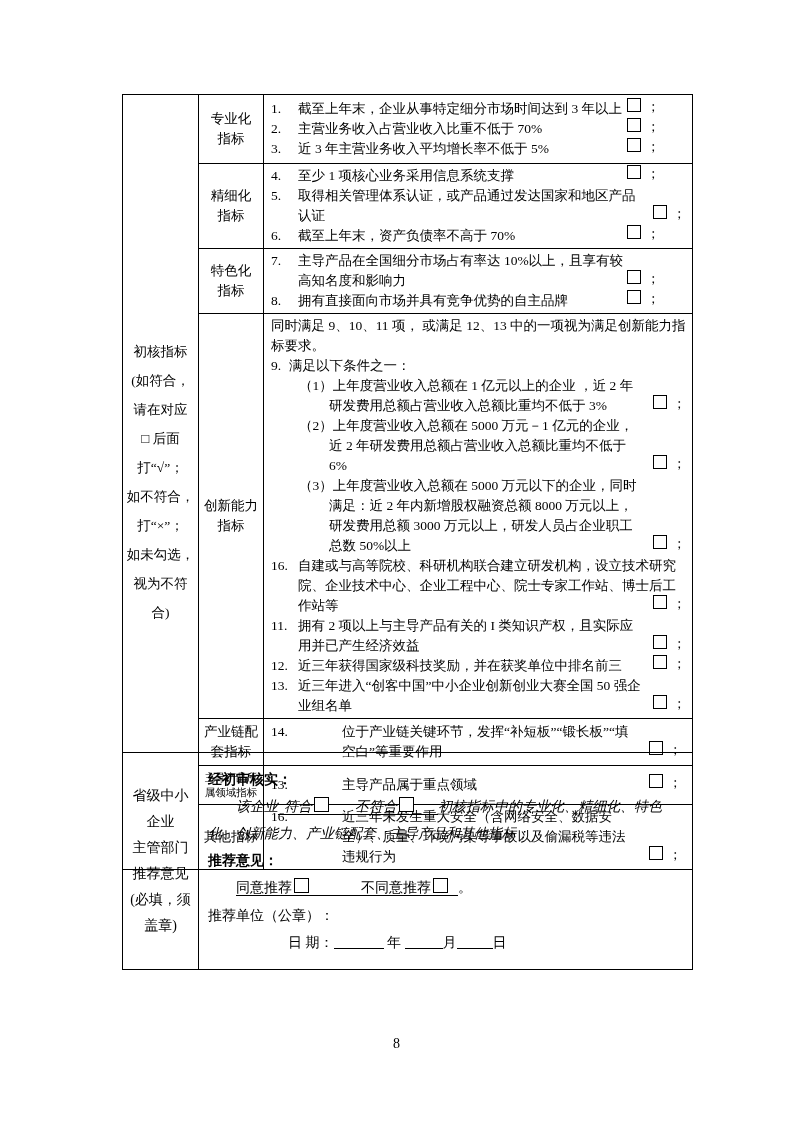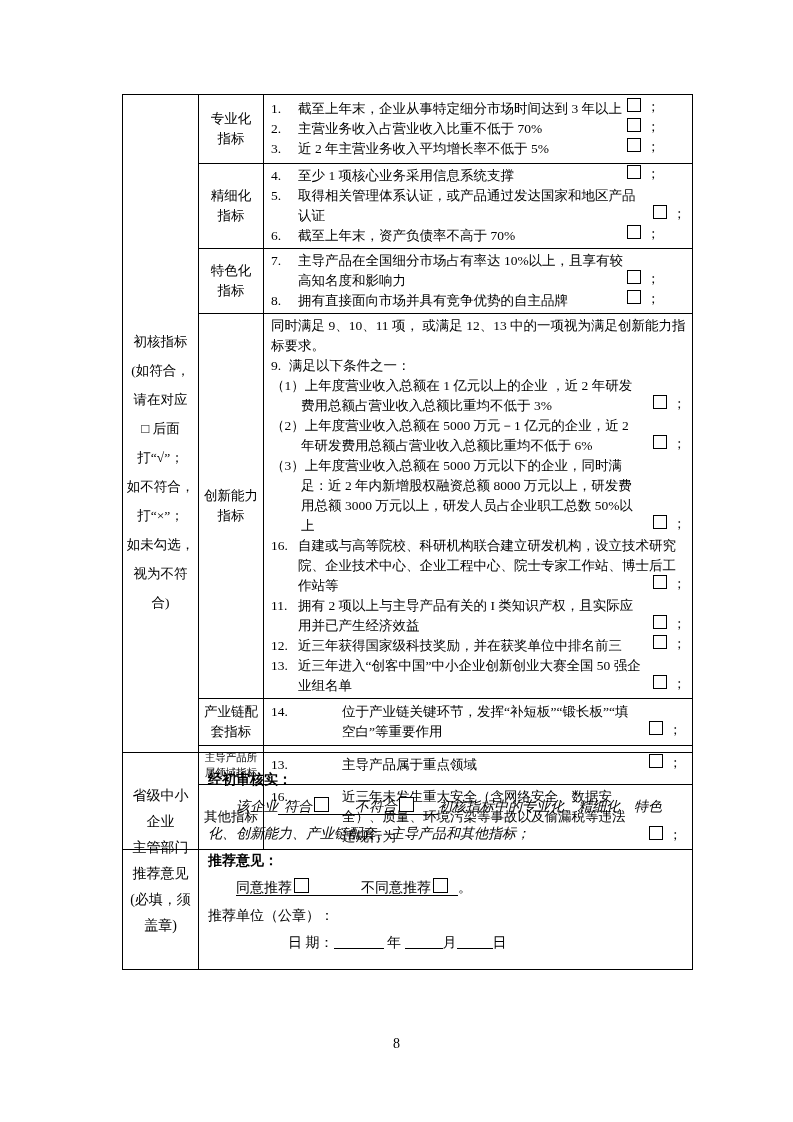--- a/index.html
+++ b/index.html
@@ -30,21 +30,21 @@
     width:429px;font-size:13.5px;line-height:20px;
     padding:2px 4px 2px 7px;vertical-align:middle;
   }
   
   .item{display:flex;position:relative;}
   .num{width:27px;flex:0 0 27px;}
   .itxt{flex:1;}
   .pr-std .itxt{padding-right:62px;}
   .pr-flush .itxt{padding-right:46px;}
   .pr-mid .itxt{padding-right:56px;margin-left:44px;}
-  .sub{position:relative;padding-left:30px;text-indent:-30px;padding-right:46px;}
+  .sub{position:relative;padding-left:30px;text-indent:-30px;padding-right:46px;margin-left:28px;}
   .sub .subtxt{text-indent:0;}
   .intro{padding-right:2px;}
   
   .chk{position:absolute;bottom:2px;white-space:nowrap;}
   .chk.std{right:28px;}
   .chk.flush{right:2px;}
   .chk.mid{right:6px;}
   .box{
     display:inline-block;width:12px;height:12px;border:1.5px solid #000;
     vertical-align:-1px;background:#fff;
@@ -102,21 +102,21 @@
           <span class="itxt">截至上年末，企业从事特定细分市场时间达到 3 年以上</span>
           <span class="chk std"><span class="box"></span><span class="semi">；</span></span>
         </div>
         <div class="item pr-std">
           <span class="num">2.</span>
           <span class="itxt">主营业务收入占营业收入比重不低于 70%</span>
           <span class="chk std"><span class="box"></span><span class="semi">；</span></span>
         </div>
         <div class="item pr-std">
           <span class="num">3.</span>
-          <span class="itxt">近 2 年主营业务收入平均增长率不低于 5%</span>
+          <span class="itxt">近 3 年主营业务收入平均增长率不低于 5%</span>
           <span class="chk std"><span class="box"></span><span class="semi">；</span></span>
         </div>
       </td>
     </tr>
 
     <tr>
       <td class="c2" style="height:64px">精细化
 指标</td>
       <td class="c3">
         <div class="item pr-std">

